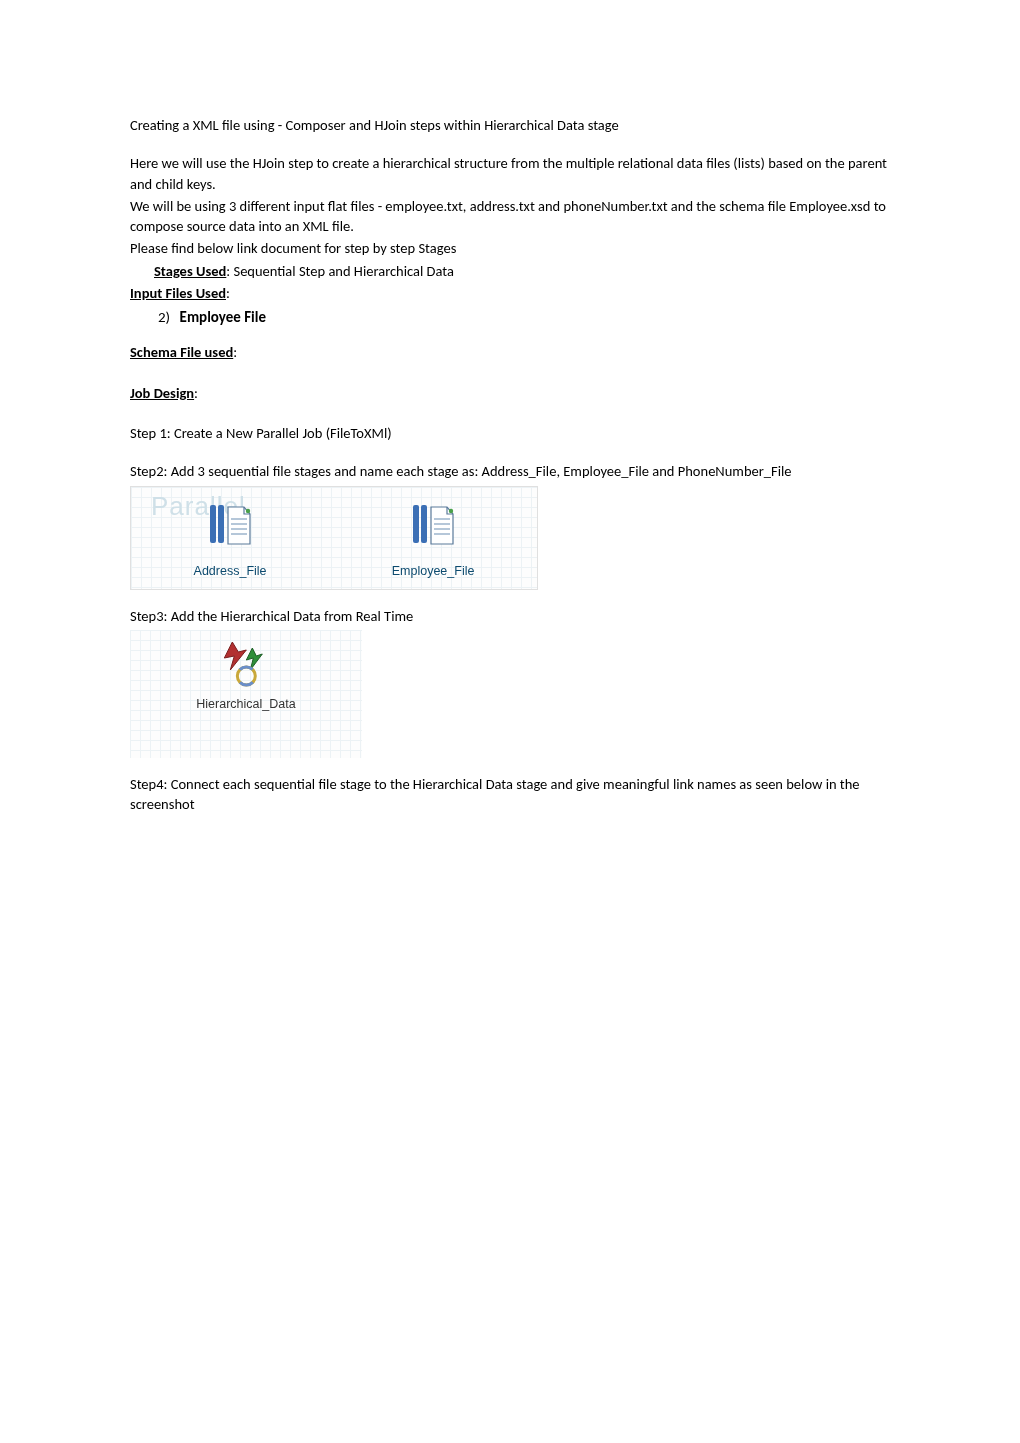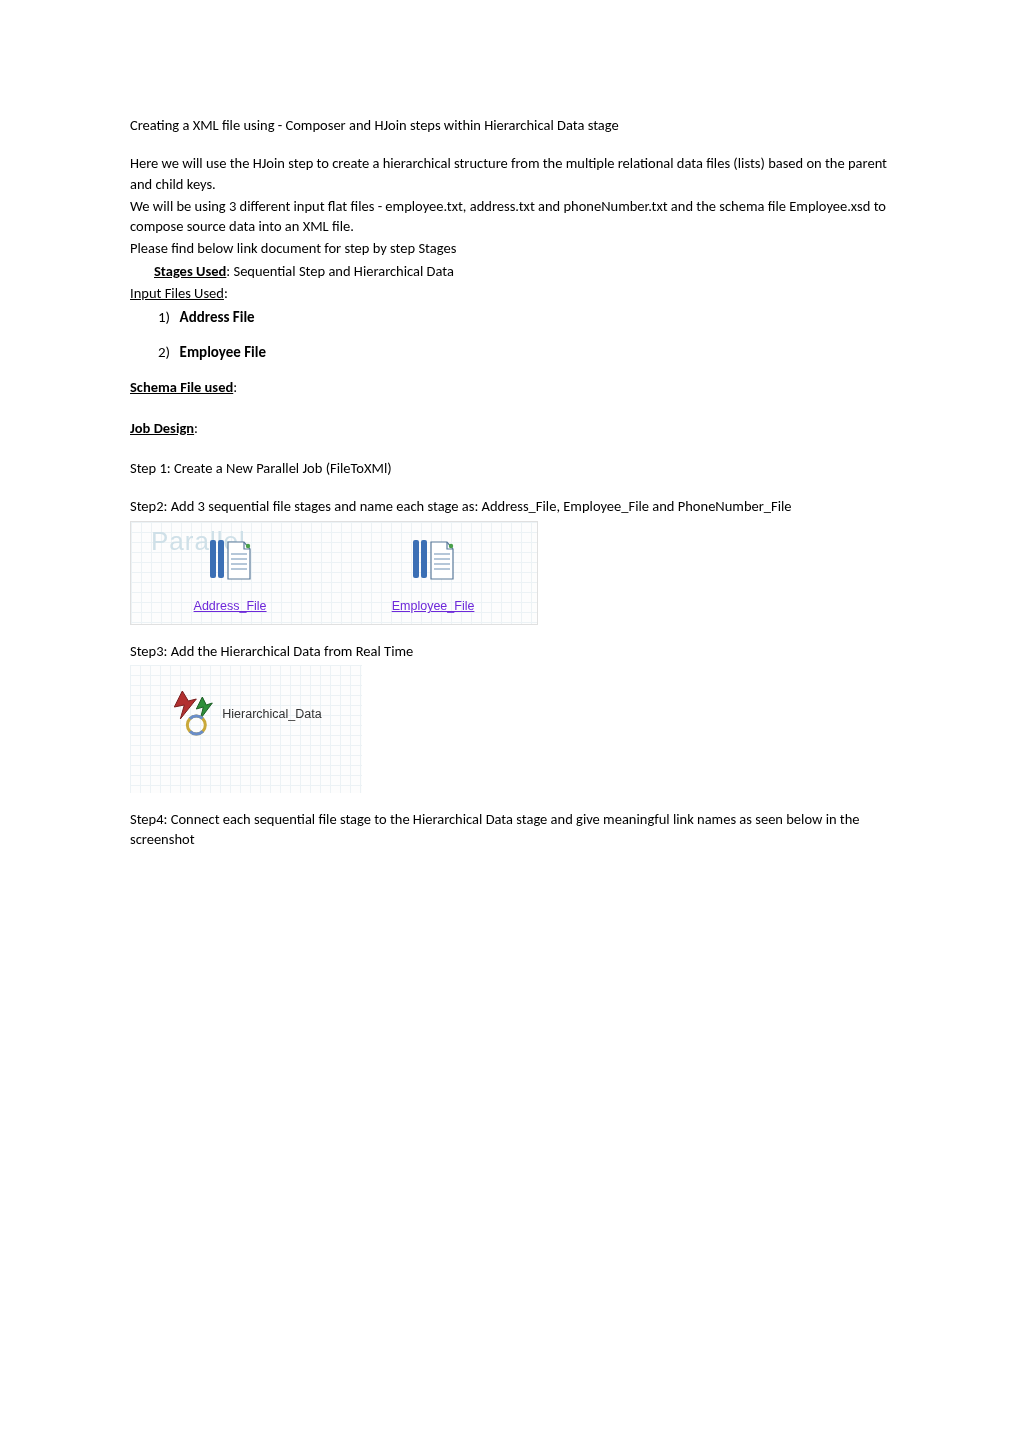--- a/index.html
+++ b/index.html
@@ -8,21 +8,21 @@
       font-size: 14.5px;
       color: #000;
       background: #fff;
       width: 1020px;
       padding: 115px 130px 60px 130px;
       line-height: 1.4;
     }
     .title { font-weight: normal; margin-bottom: 18px; }
     .para { margin-bottom: 2px; }
     .stages-label { text-decoration: underline; font-weight: bold; margin-left: 24px; }
-    .input-files-label { text-decoration: underline; font-weight: normal; }
+    .input-files-label { text-decoration: underline; font-weight: bold; }
     ol.files {
       list-style: none;
       padding-left: 28px;
       margin-top: 4px;
     }
     ol.files li {
       margin-bottom: 14px;
       font-size: 15px;
     }
     ol.files li .num { margin-right: 6px; }
@@ -61,24 +61,23 @@
     .fig1 .stages {
       position: absolute;
       bottom: 8px; left: 0; right: 0;
       display: flex;
       justify-content: space-around;
       align-items: flex-end;
     }
     .stage { display: flex; flex-direction: column; align-items: center; }
     .stage-label {
       font-size: 12.5px;
-      color: #6d28d9;
+      color: #0c4a6e;
       margin-top: 9px;
       font-family: Tahoma, Arial, sans-serif;
-      text-decoration: underline;
     }
     .file-icon-svg { width: 44px; height: 48px; }
 
     
     .fig2 {
       width: 232px;
       height: 128px;
       background: #fdfdfd;
       position: relative;
       margin-top: 4px;
@@ -87,22 +86,22 @@
     .fig2 .grid {
       position: absolute; inset: 0;
       background-image:
         linear-gradient(#e6eef2 1px, transparent 1px),
         linear-gradient(90deg, #e6eef2 1px, transparent 1px);
       background-size: 10px 10px;
       opacity: 0.7;
     }
     .fig2 .hstage {
       position: absolute;
-      top: 20px; left: 50%; transform: translateX(-50%);
-      display: flex; flex-direction: row; align-items: center;
+      top: 6px; left: 50%; transform: translateX(-50%);
+      display: flex; flex-direction: column; align-items: center;
     }
     .hier-icon-svg { width: 52px; height: 52px; }
     .fig2 .hlabel {
       font-size: 12.5px;
       color: #333;
       margin-top: 3px;
       font-family: Tahoma, Arial, sans-serif;
     }
 
     .step3 { margin-top: 6px; }
@@ -119,24 +118,20 @@
 
 <div class="para">
   <span class="stages-label">Stages Used</span><span>: Sequential Step and Hierarchical Data</span>
 </div>
 
 <div class="para">
   <span class="input-files-label">Input Files Used</span><span>:</span>
 </div>
 
 <ol class="files">
-  <li>
-    <span class="num">1)</span>
-    <span class="label">Address File</span>
-  </li>
   <li>
     <span class="num">2)</span>
     <span class="label">Employee File</span>
   </li>
 </ol>
 
 <div class="section-heading">
   <span class="u">Schema File used</span><span>:</span>
 </div>
 

